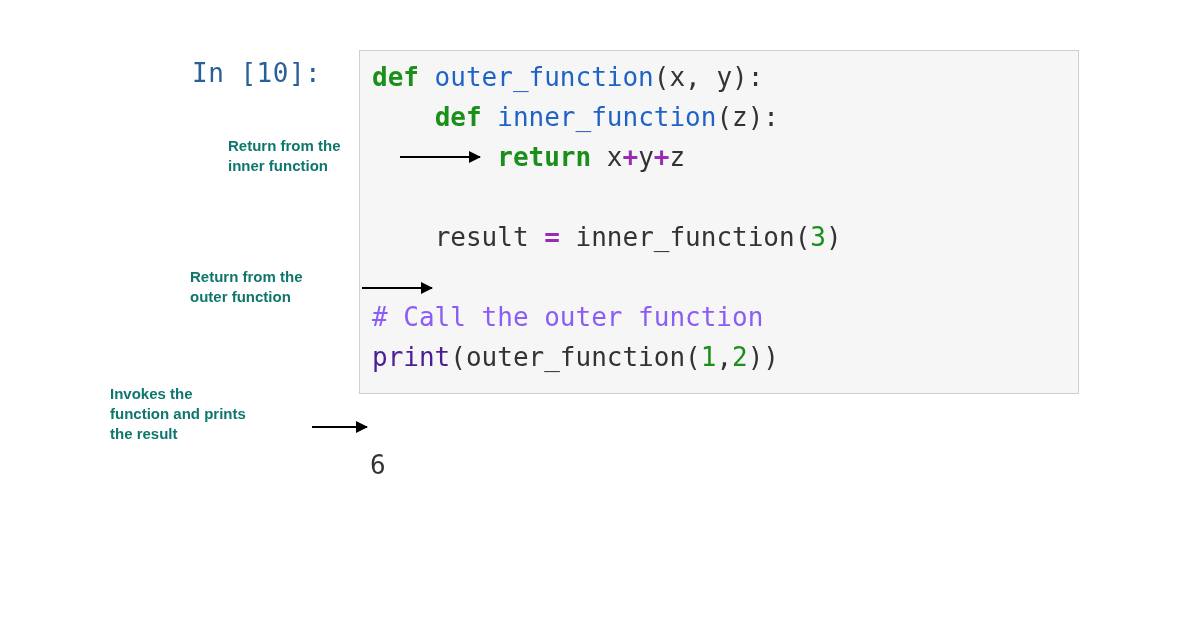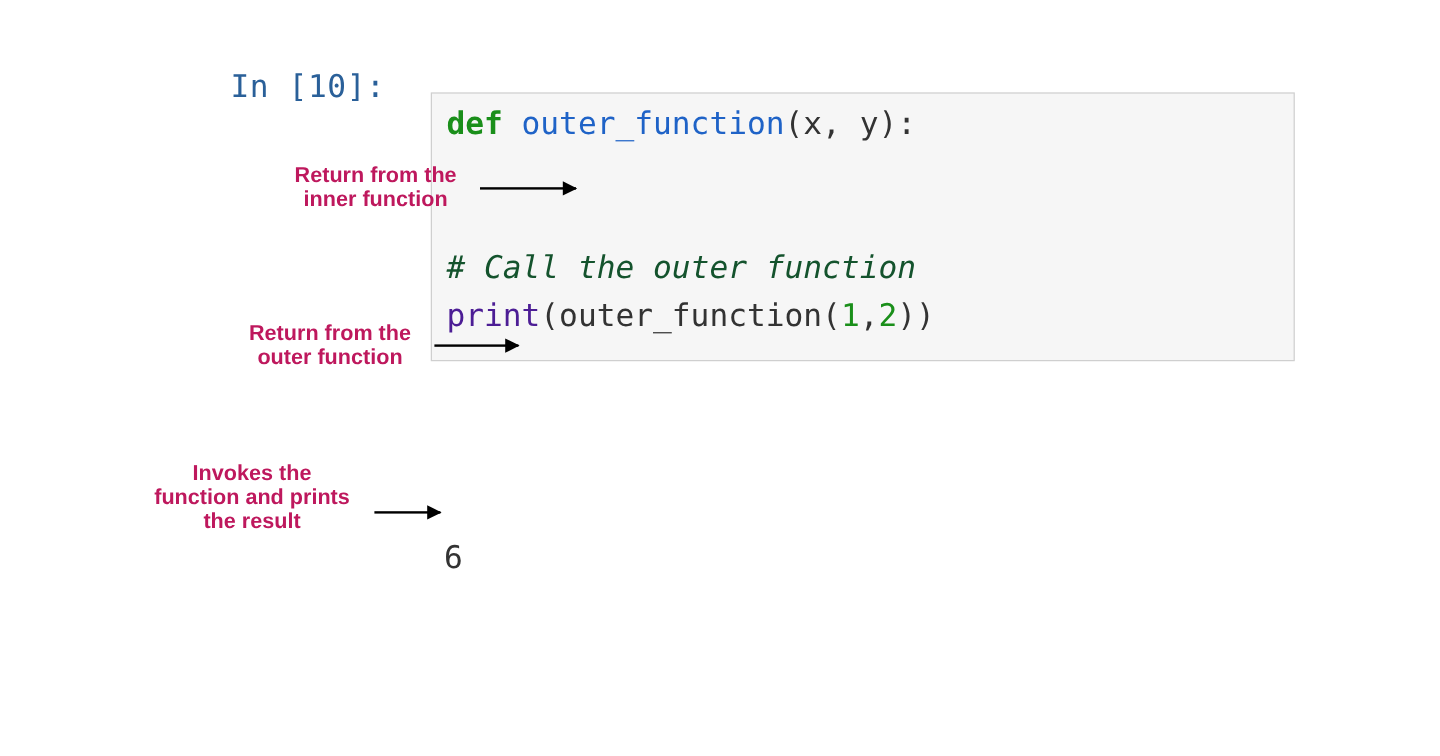--- a/index.html
+++ b/index.html
@@ -21,46 +21,44 @@
     position: absolute;
     color: #2a6099;
     font-size: 26px;
     letter-spacing: 0.5px;
   }
   .codebox {
     position: absolute;
     border: 1px solid #cfcfcf;
     background: #f6f6f6;
     padding: 6px 0 16px 12px;
-    margin-top: 27px;
   }
   .codeline {
     font-size: 26px;
     line-height: 40px;
     white-space: pre;
     color: #333;
   }
   .kw { color: #1a8f1a; font-weight: bold; }     
   .fn { color: #1f63c7; }                         
   .op { color: #9a2bb5; font-weight: bold; }      
-  .cm { color: #14532d; font-style: italic; }     
+  .cm { color: #8b5cf6; }     
   .nm { color: #1a8f1a; }                         
   .call { color: #4c1d95; }
   .output {
     position: absolute;
     font-size: 26px;
     color: #333;
   }
   .annot {
     position: absolute;
     font-family: Arial, Helvetica, sans-serif;
     font-weight: 700;
-    font-size: 18px;
-    color: #be185d;
-    text-align: center;
+    font-size: 15px;
+    color: #0f766e;
     line-height: 20px;
   }
   .arrow {
     position: absolute;
     height: 2px;
     background: #000;
   }
   .arrow::after {
     content: '';
     position: absolute;
@@ -73,21 +71,24 @@
 </style>
 </head>
 <body>
 
 <div class="stage">
 
   <div class="prompt" style="left:192px; top:58px;">In [10]:</div>
 
   <div class="codebox" style="left:359px; top:50px; width:720px;">
     <div class="codeline"><span class="kw">def</span><span class="fn"> outer_function</span><span>(x, y):</span></div>
+    <div class="codeline"><span>    </span><span class="kw">def</span><span class="fn"> inner_function</span><span>(z):</span></div>
+    <div class="codeline"><span>        </span><span class="kw">return</span><span> x</span><span class="op">+</span><span>y</span><span class="op">+</span><span>z</span></div>
     <div class="codeline"><span></span>&nbsp;</div>
+    <div class="codeline"><span>    </span><span>result </span><span class="op">=</span><span> inner_function(</span><span class="nm">3</span><span>)</span></div>
     <div class="codeline"><span></span>&nbsp;</div>
     <div class="codeline"><span class="cm"># Call the outer function</span></div>
     <div class="codeline"><span class="call">print</span><span>(outer_function(</span><span class="nm">1</span><span>,</span><span class="nm">2</span><span>))</span></div>
   </div>
 
   <div class="output" style="left:370px; top:450px;">6</div>
 
   <div class="annot" style="left:228px; top:136px; width:170px; white-space:pre-line;">Return from the
 inner function</div>
   <div class="arrow" style="left:400px; top:156px; width:80px;"></div>

